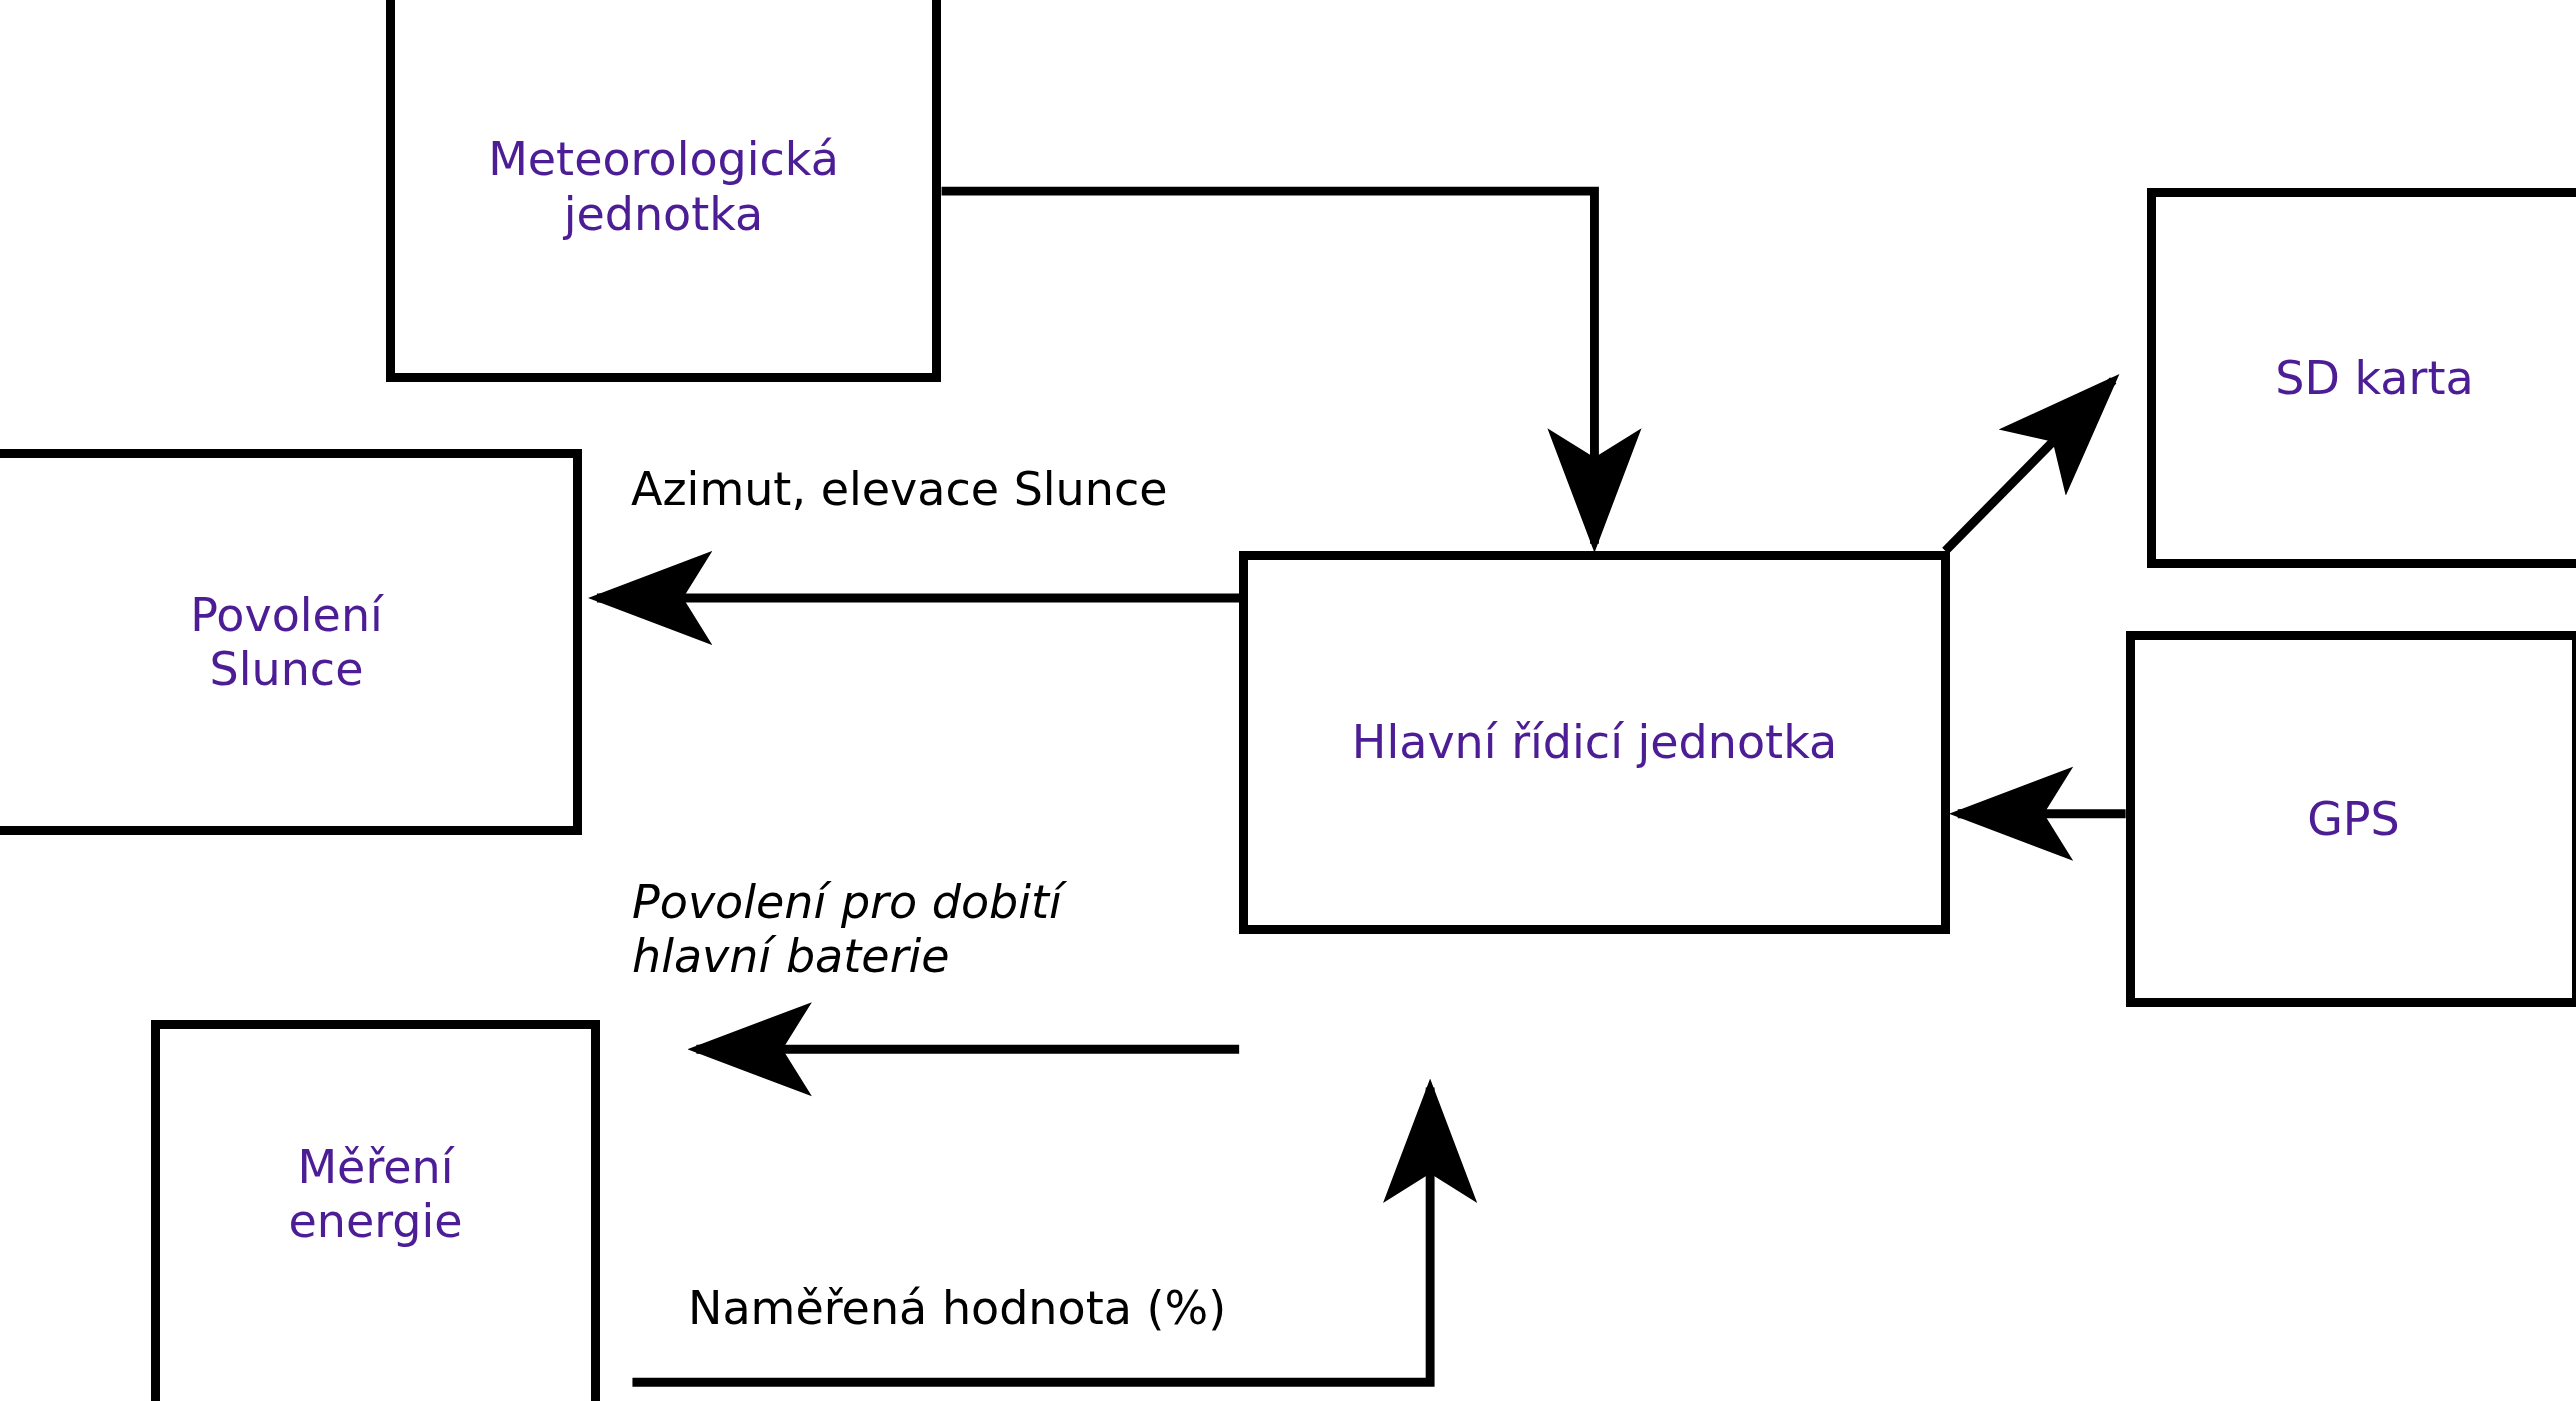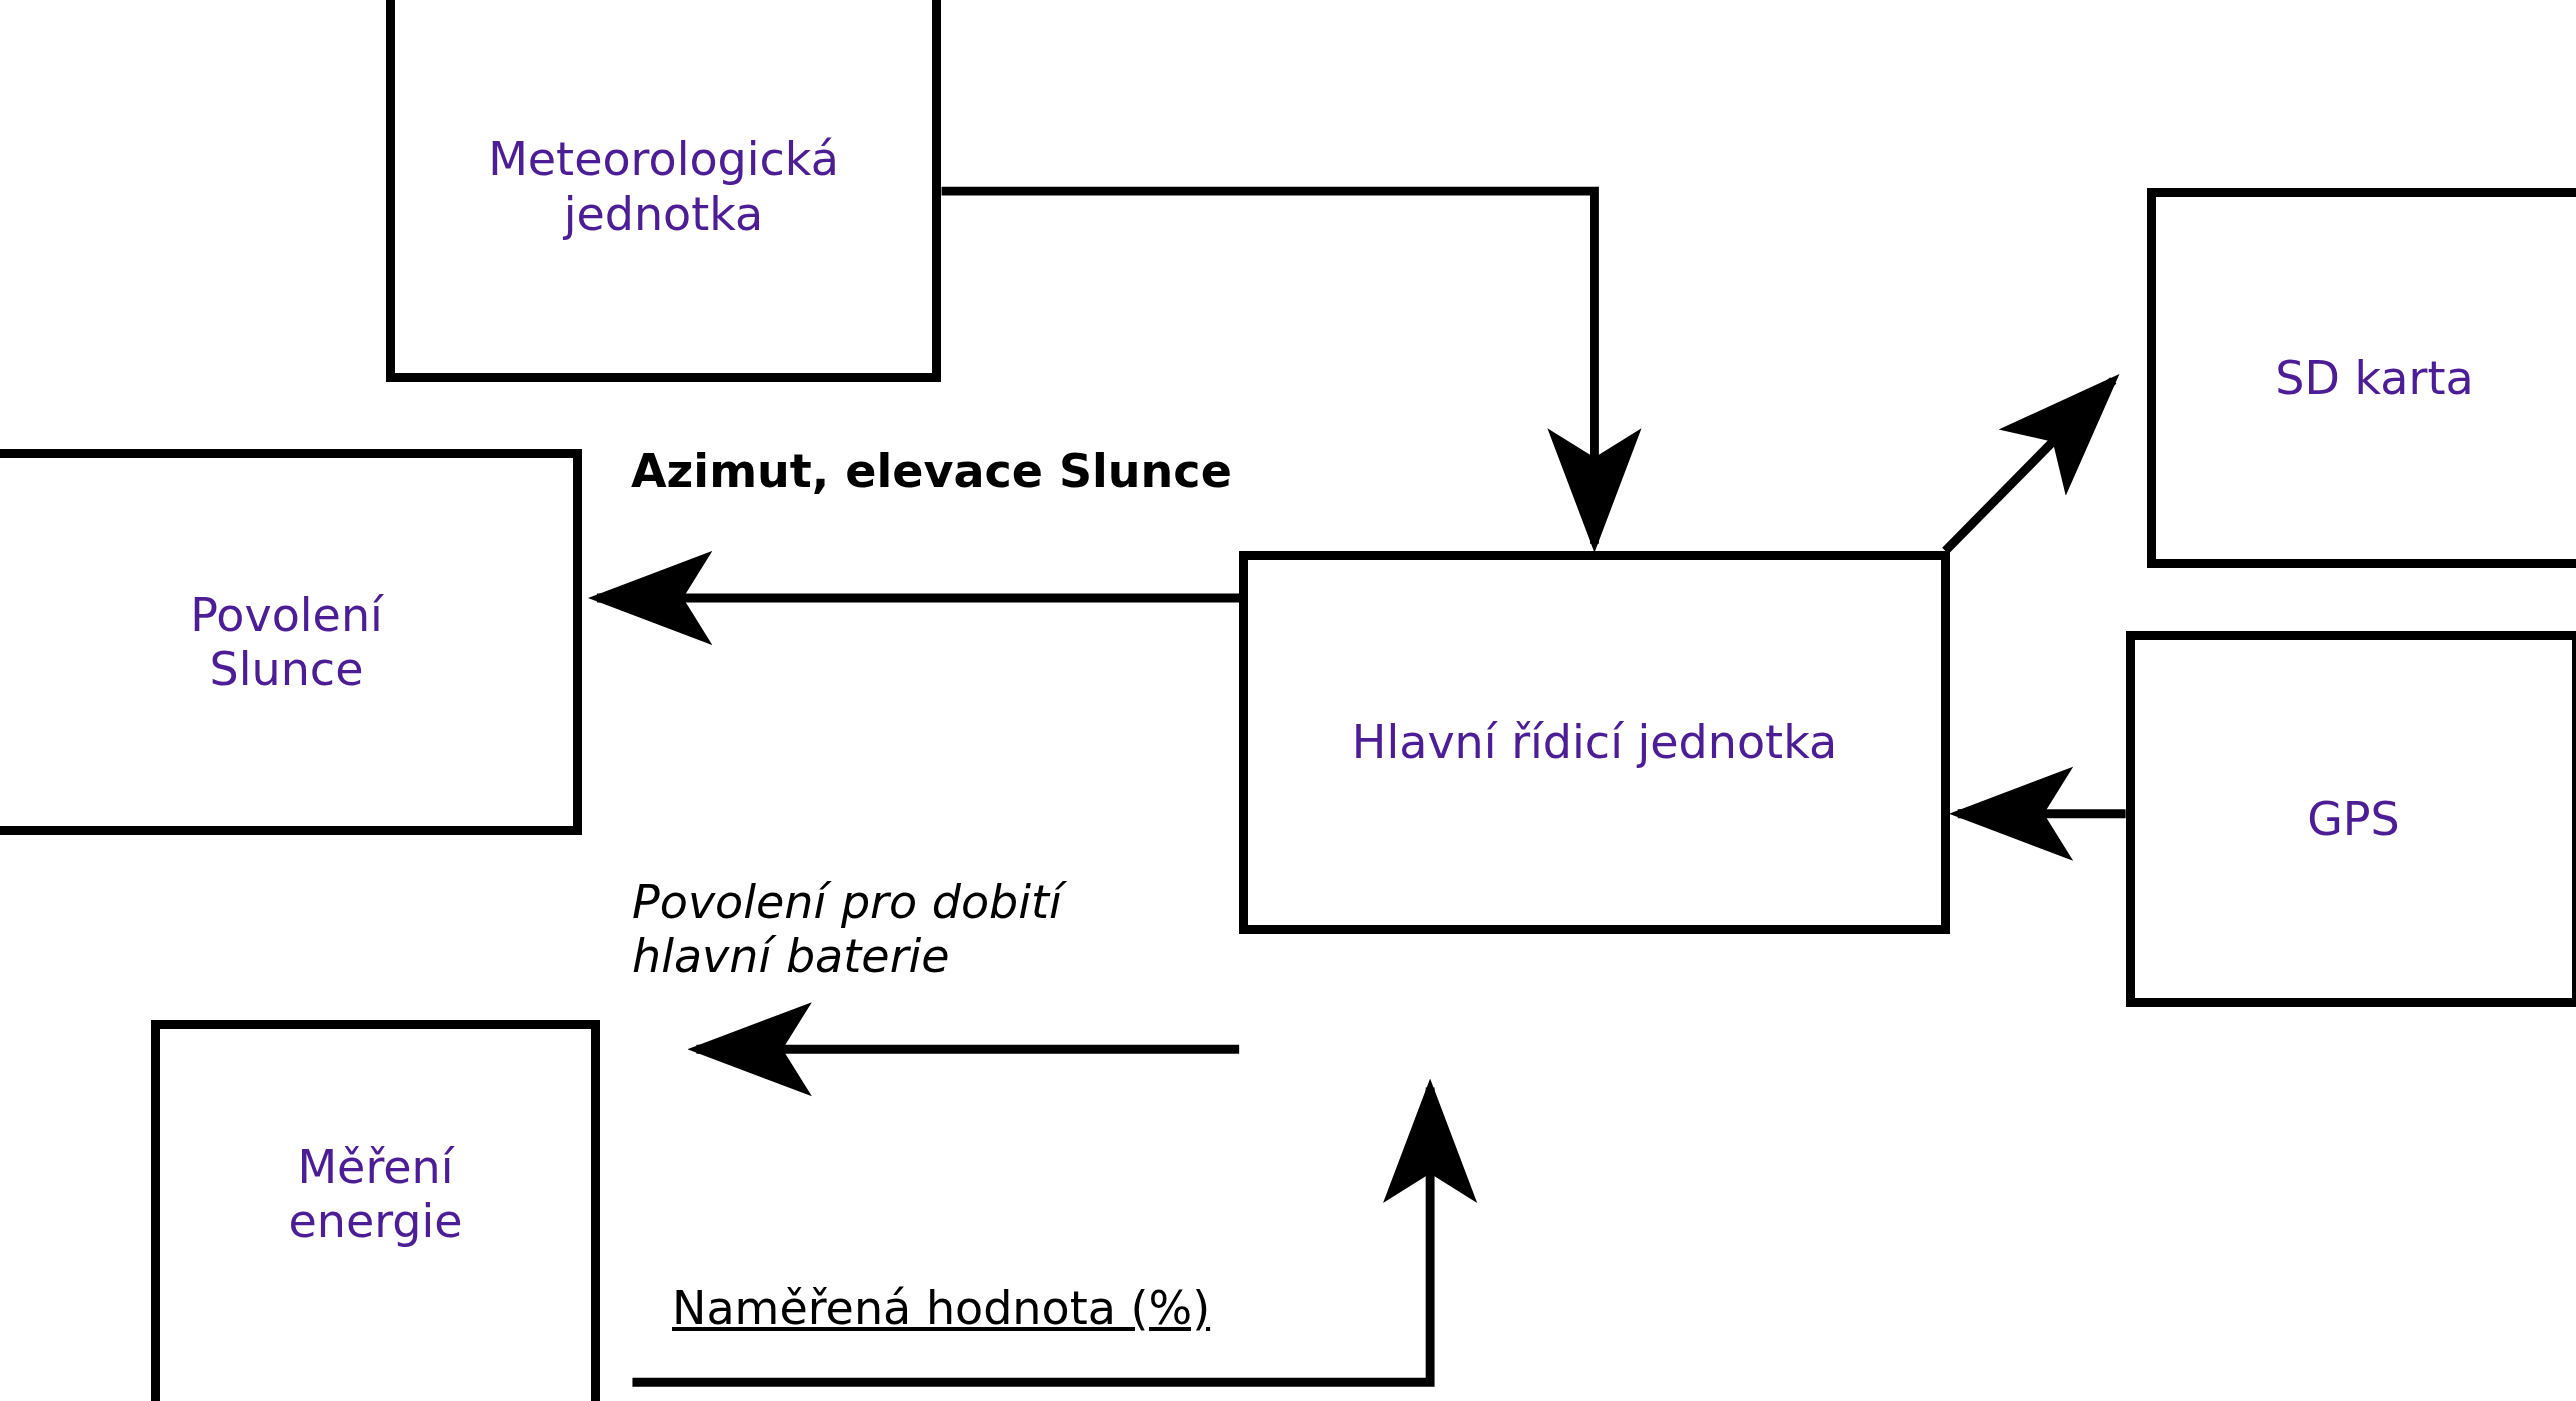--- a/index.html
+++ b/index.html
@@ -110,21 +110,21 @@
 
   <div class="node-box" style="left:2119px; top:188px; width:455px; height:380px;margin-left:28px;">
     <span class="node-label">SD karta</span>
   </div>
 
   <div class="node-box" style="left:2126px; top:631px; width:455px; height:376px;">
     <span class="node-label">GPS</span>
   </div>
 
 
-  <div class="edge-label" style="left:631px; top:444px;font-weight:bold;">Azimut, elevace Slunce</div>
+  <div class="edge-label" style="left:631px; top:462px;">Azimut, elevace Slunce</div>
 
   <div class="edge-label" style="left:632px; top:875px;font-style:italic;">Povolení pro dobití
 hlavní baterie</div>
 
-  <div class="edge-label" style="left:672px; top:1281px;text-decoration:underline;">Naměřená hodnota (%)</div>
+  <div class="edge-label" style="left:688px; top:1281px;">Naměřená hodnota (%)</div>
 
 </div>
 
 
 </body></html>

